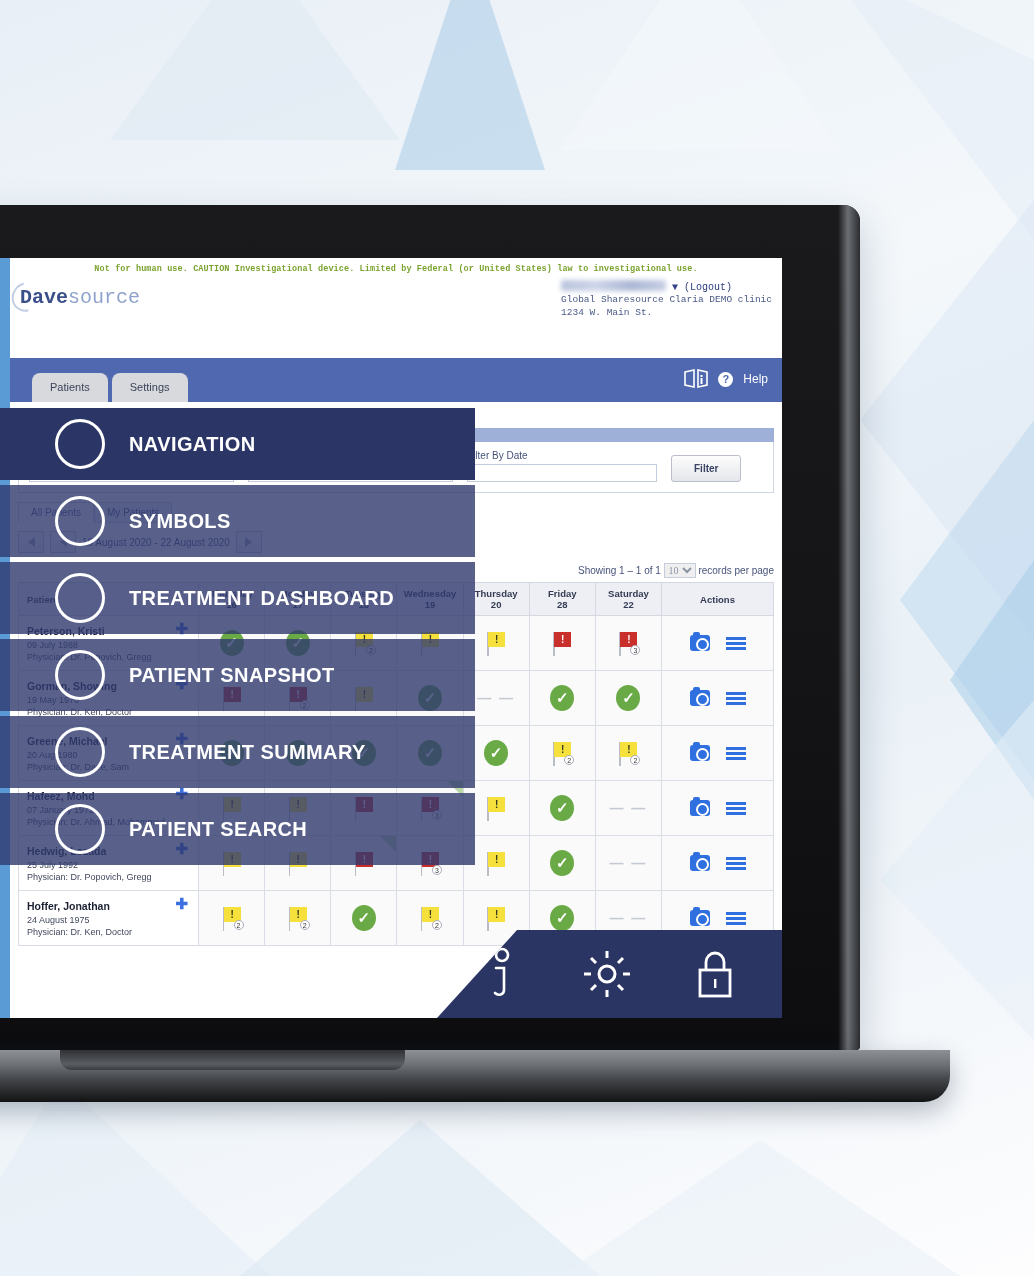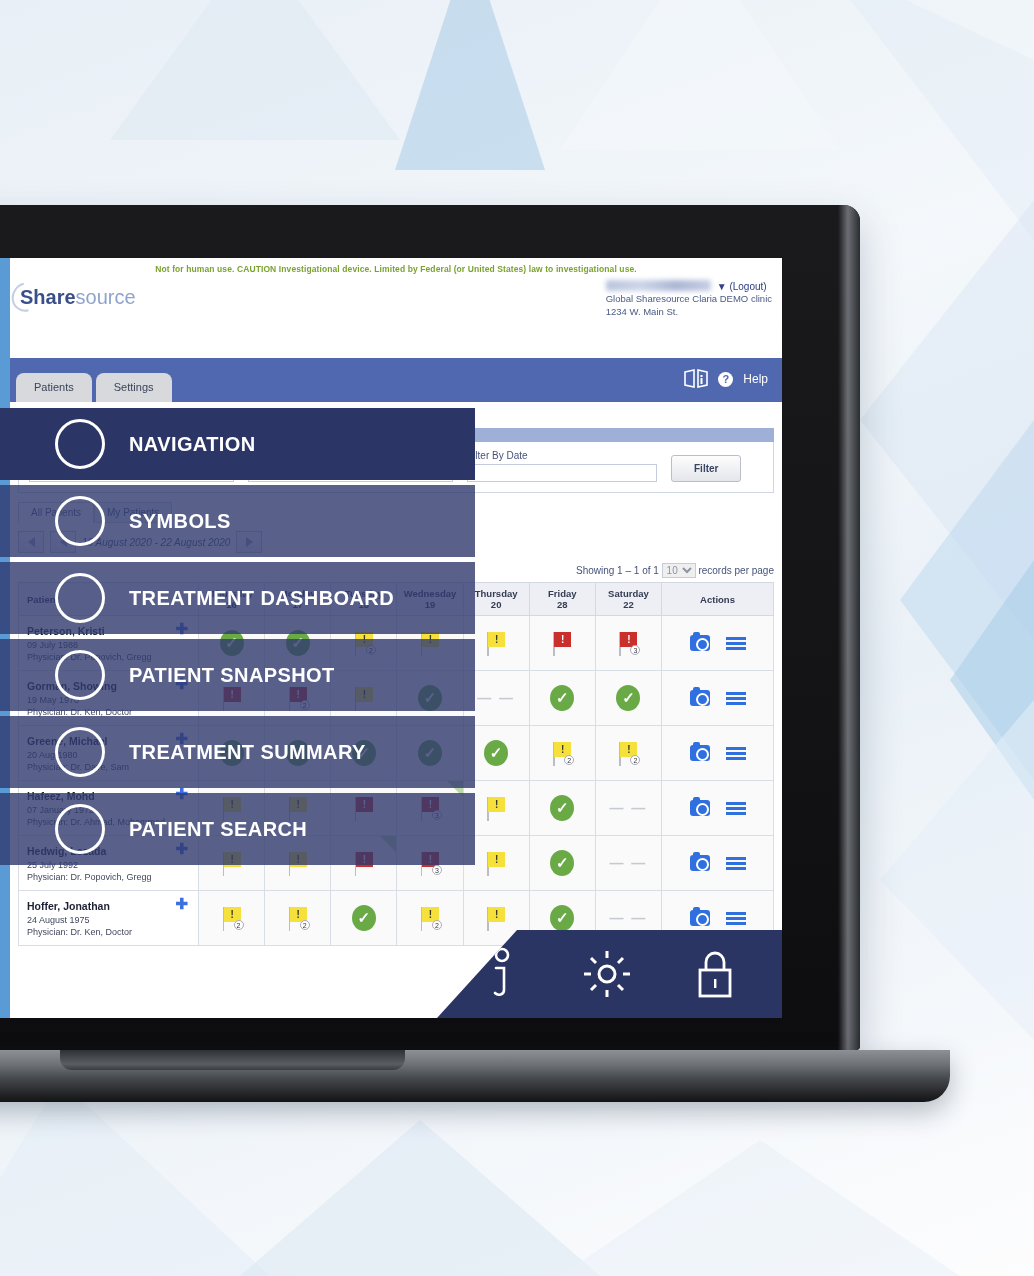--- a/index.html
+++ b/index.html
@@ -47,41 +47,41 @@
   
   #app { position:absolute; inset:0; background:#fff; }
   .sidebar-strip { position:absolute; left:0; top:0; width:50px; bottom:0; background:#5b9bd5; }
 
   #appbody { position:absolute; left:50px; right:0; top:0; bottom:0; background:#fff; }
 
   .caution {
     text-align:center; font-size:8.5px; color:#7aa22e; font-weight:bold;
     padding:6px 0 0 0; letter-spacing:.1px;
   }
-  .topzone { position:relative; height:100px; }
+  .topzone { position:relative; height:100px;font-family:Liberation Mono, monospace; }
   .logo {
     position:absolute; left:10px; top:28px; font-size:20px; font-weight:bold; color:#3a4f8a;
   }
   .logo .light { color:#8fa3cc; font-weight:normal; }
   .logo-arc { position:absolute; left:2px; top:24px; width:28px; height:30px;
     border:2px solid #c3cde4; border-right-color:transparent; border-top-color:transparent;
     border-radius:50%; transform:rotate(32deg);}
   .acct { position:absolute; right:10px; top:22px; text-align:left; font-size:10px; color:#4a5a86; }
   .acct .blurred {
     display:inline-block; width:105px; height:11px; vertical-align:-1px;
     background:linear-gradient(90deg,#b9c3dc,#cdd5e8,#aab6d4,#c6cee3);
     filter: blur(2.4px); border-radius:2px; margin-right:6px;
   }
   .acct .caret { color:#33428a; font-size:10px; }
   .acct .logout { color:#2b3d82; }
   .acct .line { font-size:9.5px; color:#4a5a86; line-height:13px; }
 
   .navbar {
     position:relative; height:44px; background:#5068b0;
-    display:flex; align-items:flex-end; padding-left:6px;
+    display:flex; align-items:flex-end; padding-left:22px;
   }
   .tab {
     background:#d7d9dd; color:#3c445a; font-size:11px; padding:8px 18px 9px 18px;
     border-radius:8px 8px 0 0; margin-right:4px;
   }
   .navright { position:absolute; right:14px; top:11px; display:flex; align-items:center; gap:10px; }
   .help-txt { color:#fff; font-size:12px; }
   .qmark { width:15px; height:15px; border-radius:50%; background:#fff; color:#5068b0;
            font-size:11px; font-weight:bold; display:flex; align-items:center; justify-content:center;}
 
@@ -100,29 +100,29 @@
     font-size:10px; font-weight:bold; color:#3b4463;
     background:linear-gradient(180deg,#fdfdfd,#e4e6eb); border:1px solid #b9bec9;
     border-radius:3px; padding:3px 22px; height:27px;
   }
 
   .tabsrow { display:flex; gap:0; margin:9px 8px 0 8px; }
   .stab { font-size:10px; color:#4a5580; background:#e9ecf3; border:1px solid #ccd3e2;
           padding:4px 12px; }
   .stab.on { background:#fff; border-bottom-color:#fff; font-weight:normal; }
 
-  .datebar { margin:8px 8px 0 8px; display:flex; align-items:center; gap:6px;font-style:italic; }
+  .datebar { margin:8px 8px 0 8px; display:flex; align-items:center; gap:6px; }
   .navbtn { width:26px; height:22px; background:linear-gradient(180deg,#fafbfc,#e6e8ee);
             border:1px solid #c2c7d2; display:flex; align-items:center; justify-content:center;}
   .arrow-l { width:0;height:0;border-top:5px solid transparent;border-bottom:5px solid transparent;border-right:7px solid #9aa2b4;}
   .arrow-r { width:0;height:0;border-top:5px solid transparent;border-bottom:5px solid transparent;border-left:7px solid #9aa2b4;}
   .daterange { font-size:10px; color:#46527a; }
 
   .showing { margin:10px 8px 4px 8px; text-align:right; font-size:10px; color:#46527a; }
-  .showing select { font-size:10px; border:1px solid #c5ccdb; color:#8b93a6; }
+  .showing select { font-size:10px; border:1px solid #c5ccdb; color:#8b93a6;font-family:Liberation Serif, serif; }
 
   table.grid { width:calc(100% - 16px); margin:0 8px; border-collapse:collapse; table-layout:fixed; }
   table.grid th {
     background:#edeff4; border:1px solid #d3d8e3; font-size:9.5px; color:#343b52;
     padding:5px 2px; font-weight:bold; line-height:11px;
   }
   table.grid th.pt { width:180px; text-align:left; padding-left:8px; background:#edeff4; }
   table.grid th.act { width:112px; }
   table.grid td { border:1px solid #d9dde6; height:55px; text-align:center; vertical-align:middle; background:#fafafb; }
   table.grid td.pt { text-align:left; padding:6px 8px; background:#fff; position:relative; }
@@ -209,21 +209,21 @@
       <div id="app">
 
         <div class="sidebar-strip"></div>
 
         <div id="appbody">
 
           <div class="topzone">
             <div class="caution">Not for human use. CAUTION Investigational device. Limited by Federal (or United States) law to investigational use.</div>
             <div class="logo-arc"></div>
             <div class="logo">
-              <span>Share</span><span class="light">source</span>
+              <span>Dave</span><span class="light">source</span>
             </div>
             <div class="acct">
               <div>
                 <span class="blurred"></span><span class="caret">▼</span>
                 <span class="logout">(Logout)</span>
               </div>
               <div class="line">Global Sharesource Claria DEMO clinic</div>
               <div class="line">1234 W. Main St.</div>
             </div>
           </div>

